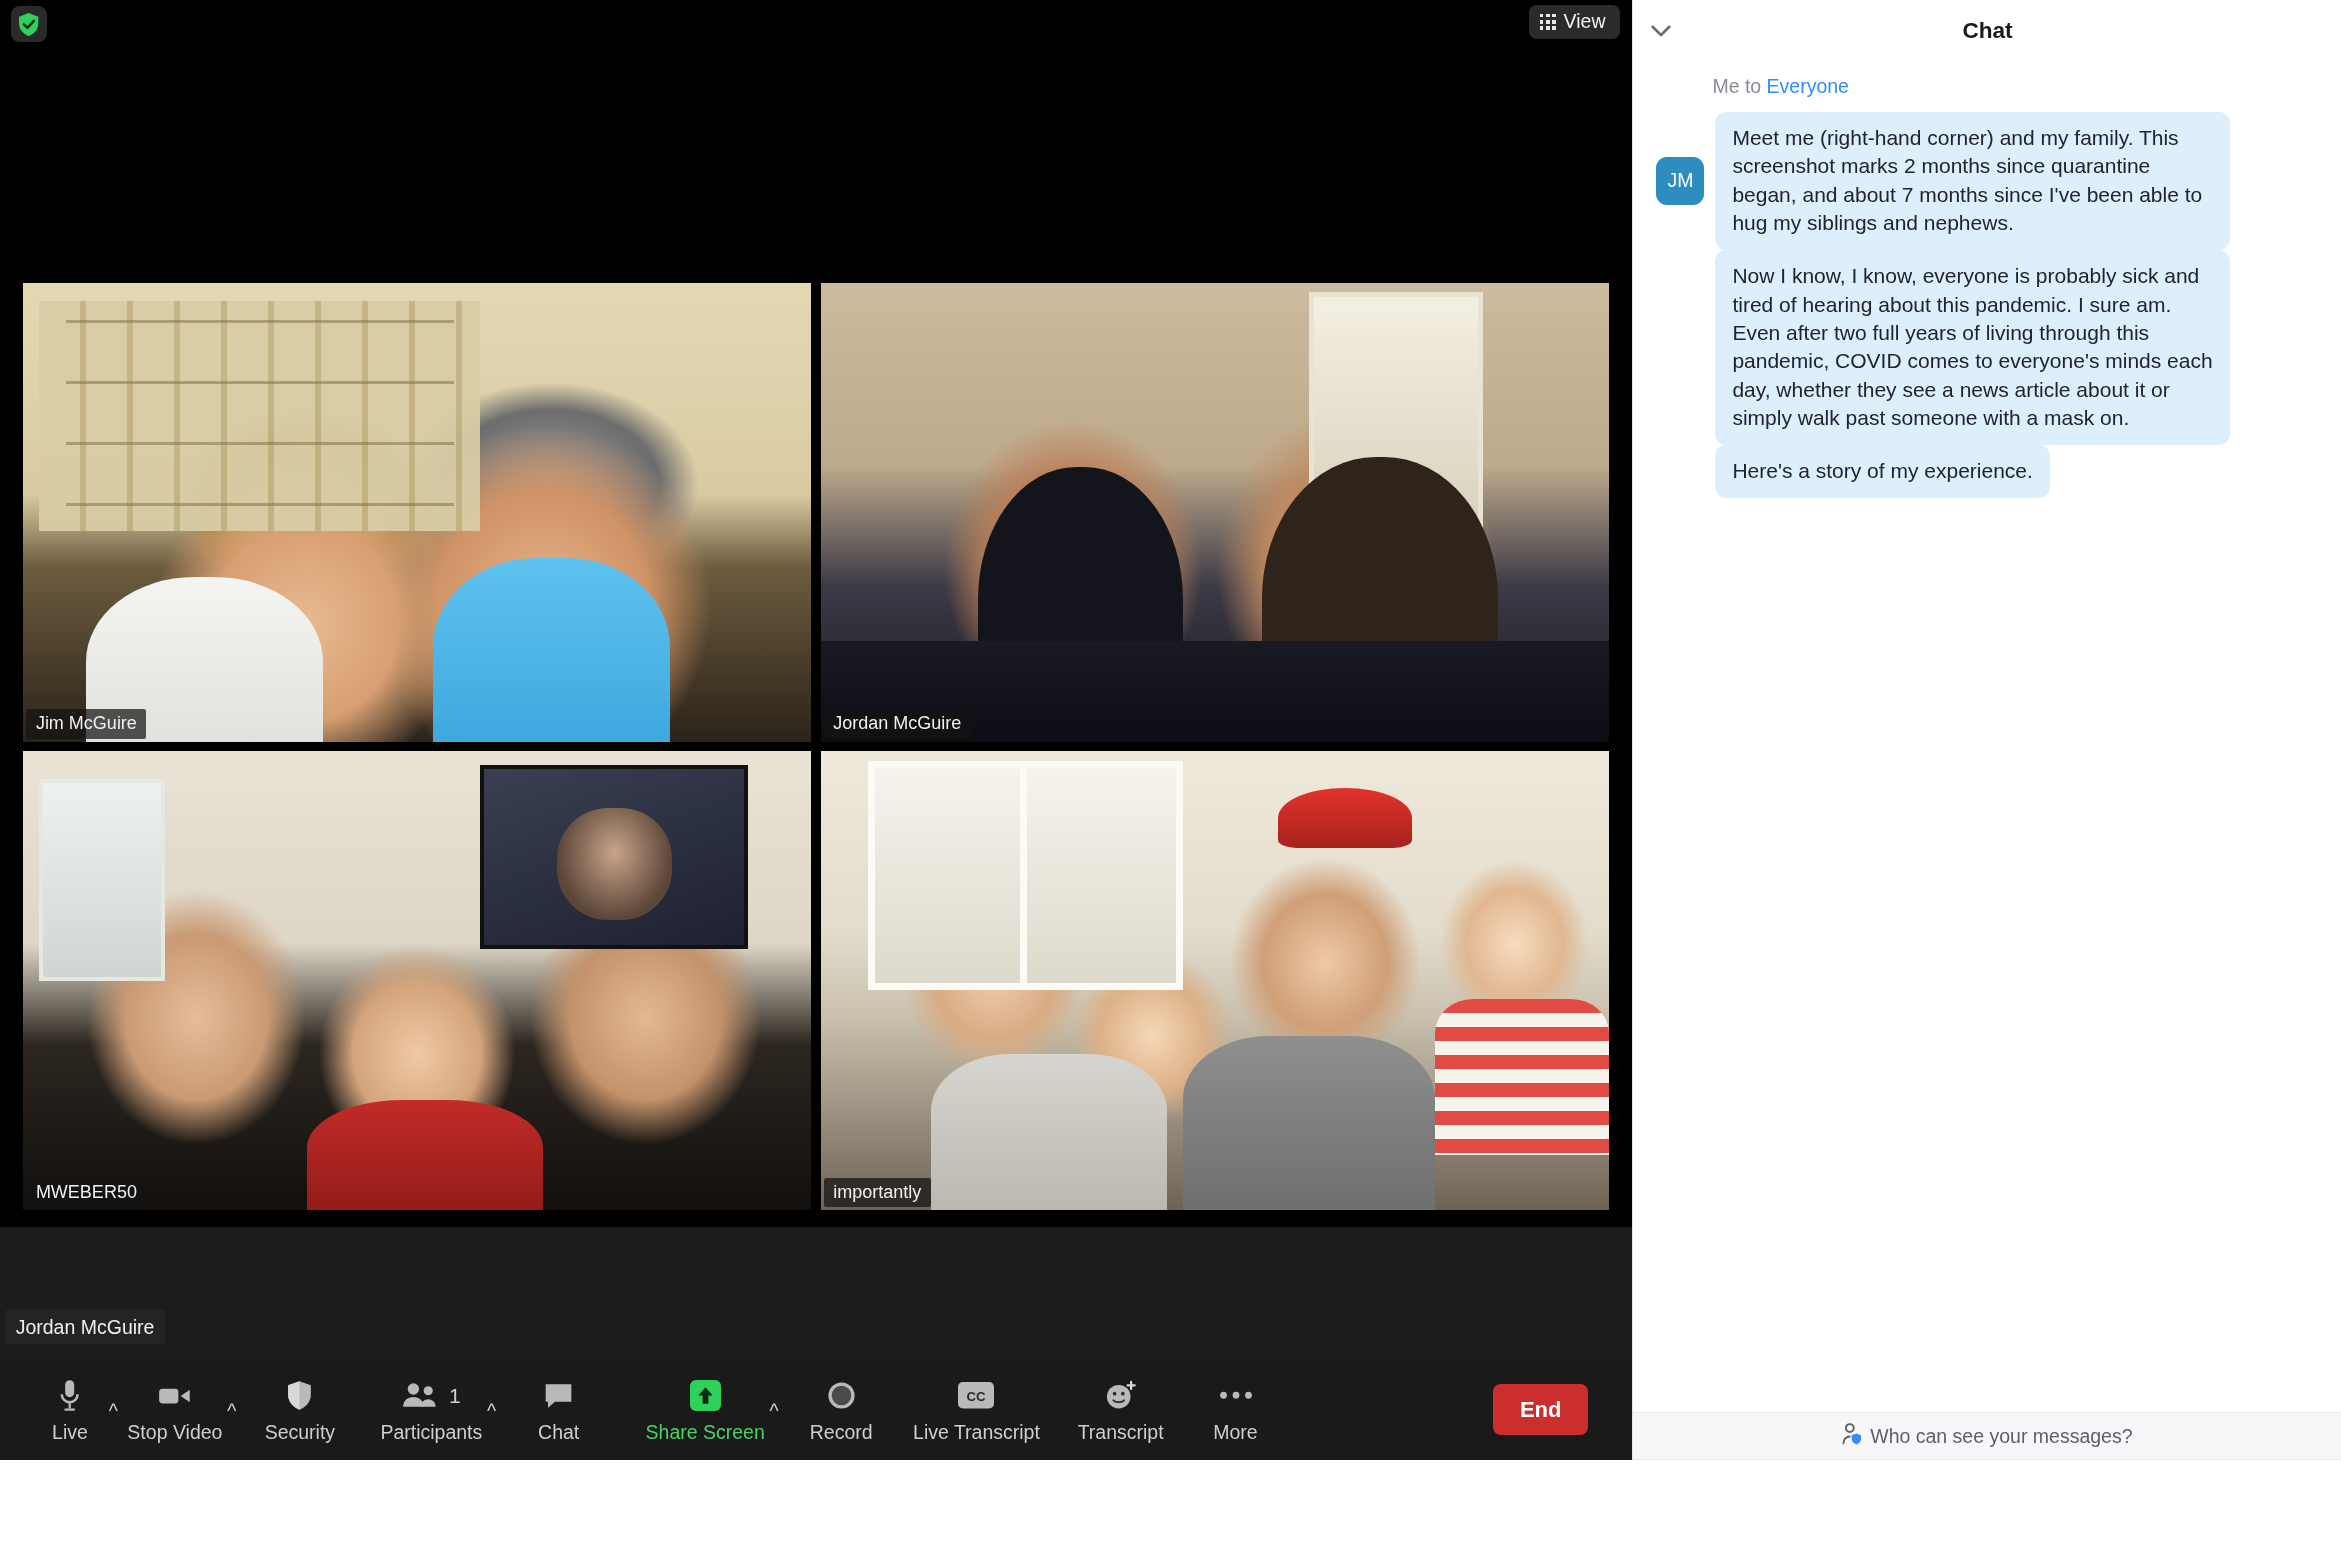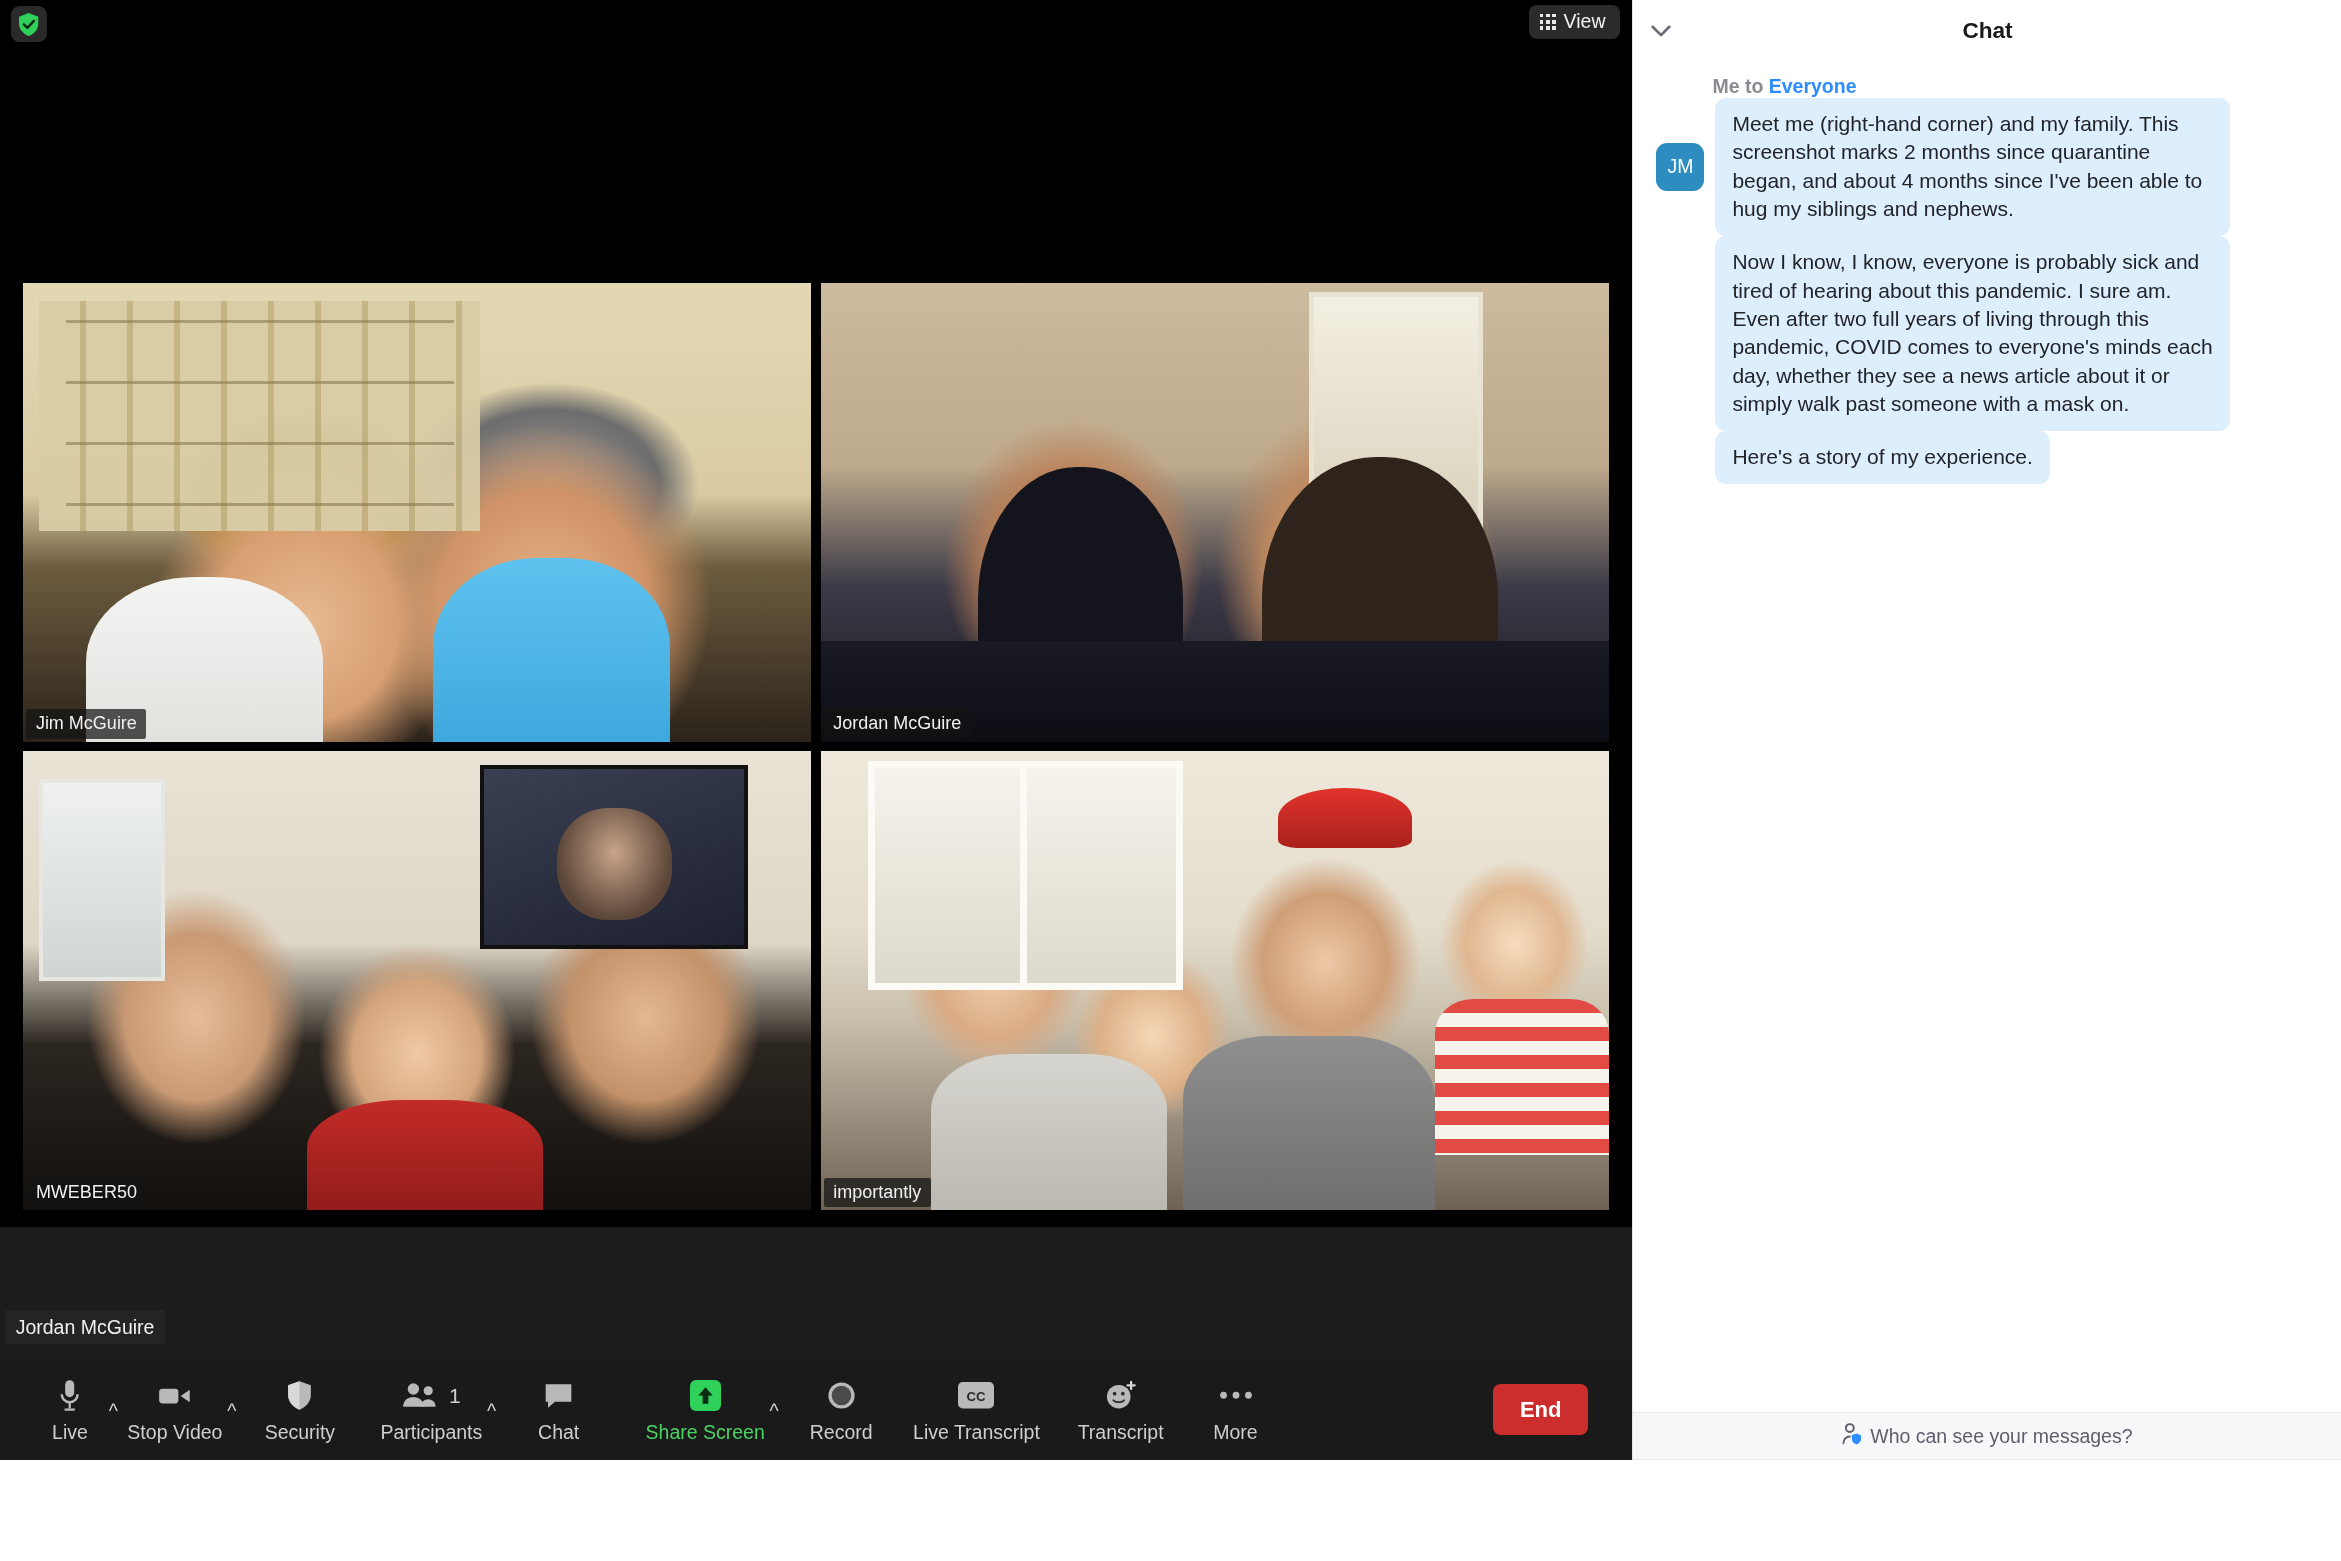--- a/index.html
+++ b/index.html
@@ -172,21 +172,21 @@
     position: relative; height: 62px; flex: 0 0 62px;
     display: flex; align-items: center; justify-content: center;
   }
   .chat-title { font-size: 22.6px; font-weight: bold; color: #1a1a1a; }
   .collapse-ico {
     position: absolute; left: 11px; top: 50%; transform: translateY(-50%);
     width: 34px; height: 34px; display:flex; align-items:center; justify-content:center;
     cursor: pointer; color: #6b6b78; font-size: 20px;
   }
   .chat-body { flex: 1 1 auto; overflow: hidden; padding: 12.5px 23.4px 0 23.4px; }
-  .msg-from { font-size: 19.5px; color: #8a8a93; margin: 0 0 0 56px; font-weight: bold; }
+  .msg-from { font-size: 19.5px; color: #8a8a93; margin: 0 0 14px 56px; }
   .msg-from .to { color: #2d8cff; }
   .msg-row { display: flex; align-items: center; }
   .avatar {
     flex: 0 0 48px; width: 48px; height: 48px; border-radius: 11px;
     background: #2d8cc0; color: #fff; font-size: 19.5px;
     display: flex; align-items: center; justify-content: center; margin-right: 11px;
   }
   .avatar.ghost { background: transparent; }
   .bubble {
     background: #ddeefc; color: #22242a;
@@ -426,21 +426,21 @@
       <span class="chat-title">Chat</span>
     </div>
 
     <div class="chat-body">
       <div class="msg-from">
         <span>Me to </span><span class="to">Everyone</span>
       </div>
 
       <div class="msg-row">
         <div class="avatar">JM</div>
-        <div class="bubble">Meet me (right-hand corner) and my family. This screenshot marks 2 months since quarantine began, and about 4 months since I've been able to hug my siblings and nephews.</div>
+        <div class="bubble">Meet me (right-hand corner) and my family. This screenshot marks 2 months since quarantine began, and about 7 months since I've been able to hug my siblings and nephews.</div>
       </div>
 
       <div class="msg-row">
         <div class="avatar ghost"></div>
         <div class="bubble">Now I know, I know, everyone is probably sick and tired of hearing about this pandemic. I sure am. Even after two full years of living through this pandemic, COVID comes to everyone's minds each day, whether they see a news article about it or simply walk past someone with a mask on.</div>
       </div>
 
 
       <div class="msg-row">
         <div class="avatar ghost"></div>

